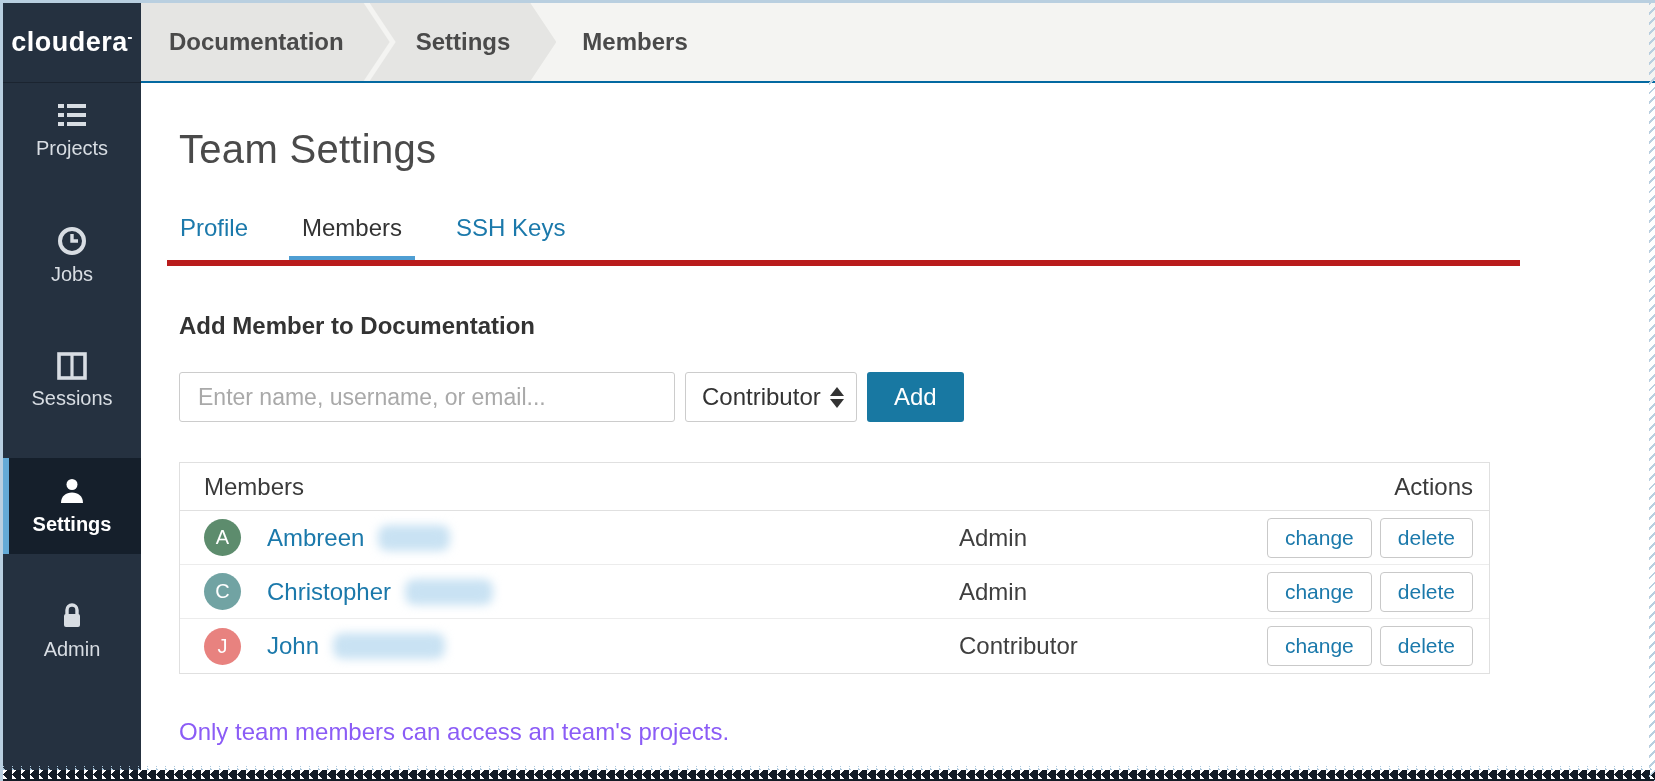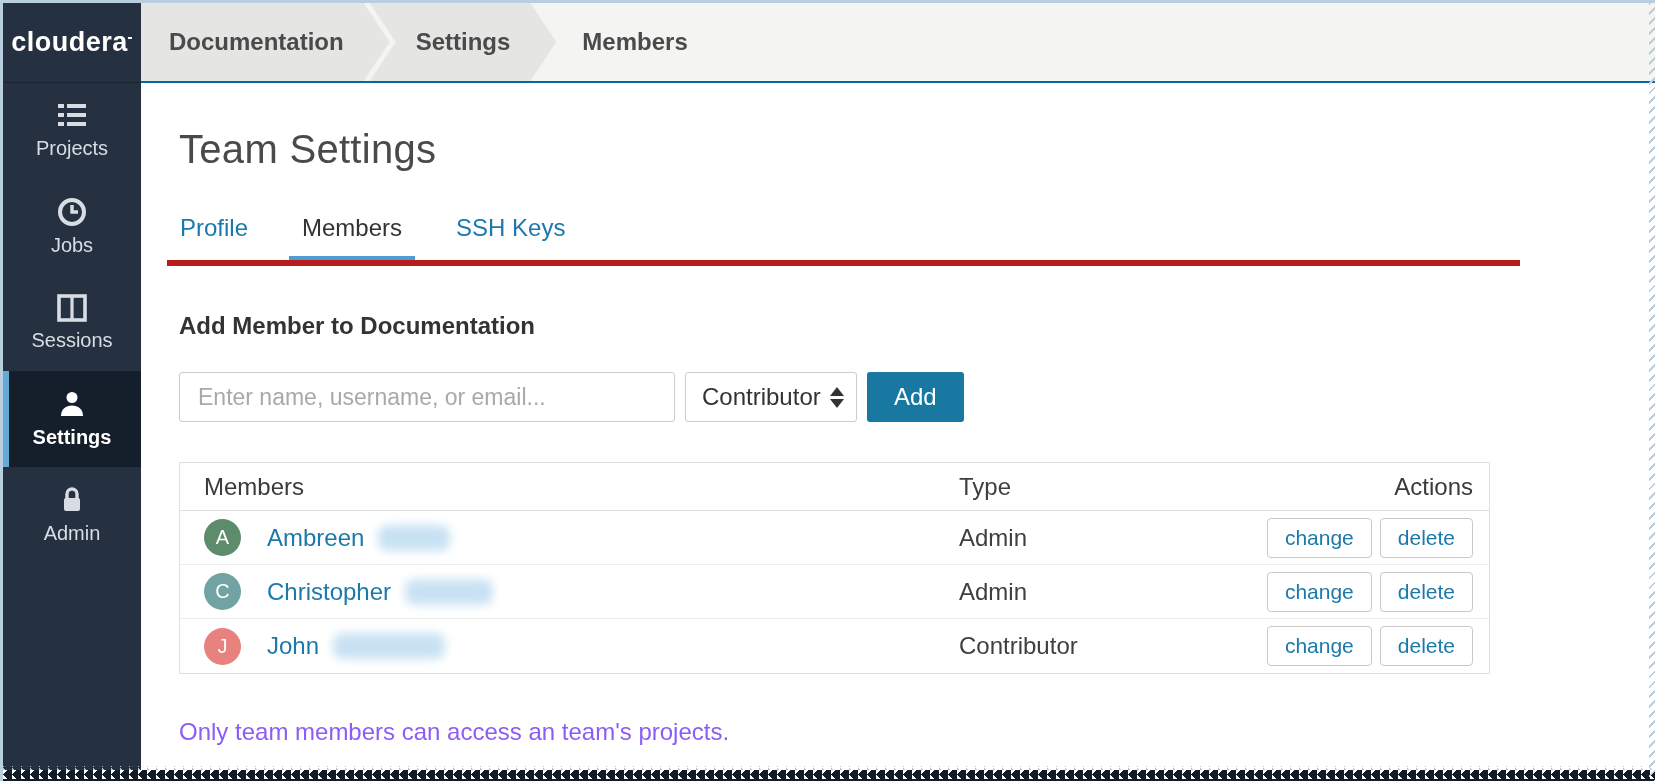--- a/index.html
+++ b/index.html
@@ -17,21 +17,21 @@
   .sidebar{
     position:absolute;left:0;top:0;bottom:0;width:138px;
     background:var(--sidebar_bg,#253140);z-index:2;
   }
   .logo-box{
     height:80px;display:flex;align-items:center;justify-content:center;
     color:#ffffff;font-size:27px;font-weight:bold;letter-spacing:.5px;
     border-bottom:1px solid rgba(0,0,0,.25);
   }
   .logo-tm{font-size:13px;vertical-align:top;line-height:30px;}
-  .side-nav{display:flex;flex-direction:column;}
+  .side-nav{display:flex;flex-direction:column;gap:29px;}
   .side-item{
     height:96px;display:flex;flex-direction:column;align-items:center;justify-content:center;
     color:#d8dde3;cursor:pointer;border-left:6px solid transparent;padding-right:6px;
   }
   .side-item .slabel{font-size:20px;margin-top:7px;}
   .side-item svg{display:block;}
   .side-item.active{
     background:var(--sidebar_active_bg,#151f2b);
     border-left-color:var(--accent,#64aad6);
     color:#ffffff;
@@ -260,21 +260,20 @@
               <span class="down"></span>
             </span>
         </div>
         <button class="add-btn">Add</button>
       </div>
 
       <div class="members-table">
 
         <div class="t-row t-head">
           <div class="col-members">Members</div>
-          <div class="col-type">Type</div>
           <div class="col-actions">Actions</div>
         </div>
 
         <div class="t-body">
 
           <div class="t-row row-0">
             <div class="col-members">
               <span class="avatar" style="background: rgb(93, 140, 109);">A</span>
               <span class="member-name">Ambreen</span>
               <span class="blur-pill"></span>

